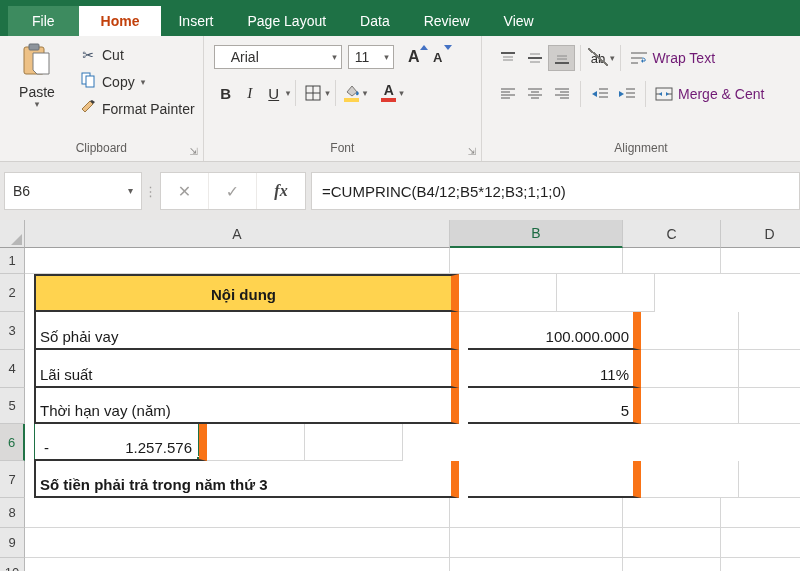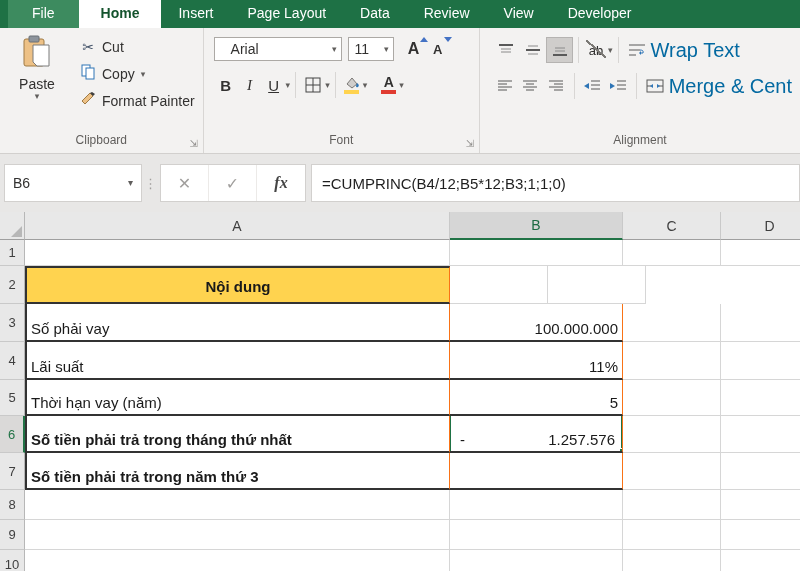--- a/index.html
+++ b/index.html
@@ -1,23 +1,23 @@
 <!DOCTYPE html>
 <html><head>
 <meta charset="utf-8">
 <style>
   * { margin:0; padding:0; box-sizing:border-box; }
   html,body { width:800px; height:571px; overflow:hidden; font-family:"Liberation Sans", sans-serif; background:#fff; }
   .app { width:800px; height:571px; overflow:hidden; display:flex; flex-direction:column; }
 
   
-  .tabbar { height:28px; background:#1e7145; display:flex; align-items:flex-end; flex-shrink:0; }
+  .tabbar { height:36px; background:#1e7145; display:flex; align-items:flex-end; flex-shrink:0; }
   .tab { height:30px; display:flex; align-items:center; padding:0 17px; color:#fff; font-size:14px; cursor:pointer; white-space:nowrap; }
   .tab.file { background:#3d8b5f; padding:0 24px; margin-left:8px; }
-  .tab.active { background:#fff; color:#14532d; font-weight:bold; padding:0 22px; }
+  .tab.active { background:#fff; color:#c2410c; font-weight:bold; padding:0 22px; }
 
   
   .ribbon { height:126px; background:#f3f2f1; display:flex; border-bottom:1px solid #d2d0ce; flex-shrink:0; }
   .rgroup { position:relative; display:flex; flex-direction:column; border-right:1px solid #d8d6d4; height:100%; }
   .gbody { flex:1; display:flex; padding:5px 4px 0 4px; }
   .glabel { height:20px; text-align:center; font-size:12px; color:#605e5c; }
   .launcher { position:absolute; right:3px; bottom:3px; width:12px; height:12px; color:#8a8886; font-size:10px; line-height:12px; text-align:center; cursor:pointer; }
 
   
   .g-clip { width:205px; }
@@ -54,21 +54,21 @@
   .bar-red { background:#e03c31; }
   .fcA { font-weight:bold; font-size:14px; color:#323130; }
 
   
   .g-align { width:320px; border-right:none; }
   .g-align .gbody { flex-direction:column; padding-left:12px; }
   .aln-row1 { display:flex; align-items:center; height:34px; }
   .aln-row2 { display:flex; align-items:center; height:38px; }
   .aln-btn { width:27px; height:26px; display:flex; align-items:center; justify-content:center; cursor:pointer; }
   .aln-btn.sel { background:#cfcdcb; border:1px solid #b5b3b1; }
-  .lbl-btn { display:flex; align-items:center; font-size:20px; color:#0369a1; cursor:pointer; height:26px; padding:0 4px; white-space:nowrap; }
+  .lbl-btn { display:flex; align-items:center; font-size:14px; color:#701a75; cursor:pointer; height:26px; padding:0 4px; white-space:nowrap; }
   .lbl-btn svg { margin-right:5px; flex-shrink:0; }
   .orient { font-size:13px; color:#323130; position:relative; padding:0 4px; }
   .orient .slash { position:absolute; left:2px; top:3px; width:20px; height:18px; background:linear-gradient(to top right, transparent 46%, #7b7975 46%, #7b7975 54%, transparent 54%); }
 
   
   .fbar { height:58px; background:#e8e7e6; display:flex; align-items:center; padding:0 0 0 4px; flex-shrink:0; }
   .namebox { width:138px; height:38px; background:#fff; border:1px solid #d2d0ce; display:flex; align-items:center; padding:0 8px; font-size:14px; color:#323130; cursor:pointer; }
   .namebox .caret { margin-left:auto; font-size:10px; color:#605e5c; }
   .fdots { width:18px; text-align:center; color:#a19f9d; font-size:13px; letter-spacing:1px; }
   .fbtns { height:38px; background:#fff; border:1px solid #d2d0ce; display:flex; align-items:center; }
@@ -92,21 +92,21 @@
   .colhdr { height:28px; }
   .corner { background:#e8e8e8; border-right:1px solid #b7b7b7; border-bottom:1px solid #9f9f9f; position:relative; cursor:pointer; }
   .corner .tri { position:absolute; right:2px; bottom:2px; width:0; height:0; border-left:11px solid transparent; border-bottom:11px solid #b7b7b7; }
   .chcell { background:#e8e8e8; border-right:1px solid #c9c9c9; border-bottom:1px solid #9f9f9f; display:flex; align-items:center; justify-content:center; font-size:14px; color:#3f3f3f; cursor:pointer; }
   .chcell.selcol { background:#d6d6d6; border-bottom:2px solid #217346; color:#1c6b43; }
 
   .rowhdr { background:#e8e8e8; border-right:1px solid #b7b7b7; border-bottom:1px solid #c9c9c9; display:flex; align-items:center; justify-content:center; font-size:13px; color:#3f3f3f; cursor:pointer; }
   .rowhdr.selrow { background:#dad9d8; color:#217346; border-right:2px solid #217346; }
 
   .cell { border-right:1px solid #d6d6d6; border-bottom:1px solid #d6d6d6; display:flex; align-items:flex-end; font-size:15px; color:#1a1a1a; padding:0 4px 3px 4px; cursor:cell; overflow:hidden; white-space:nowrap; }
-  .tcell { border-right:1px solid #f97316; border-bottom:2px solid #323232; }
+  .tcell { border-right:8px solid #f97316; border-bottom:2px solid #323232;margin-left:9px; }
   .tleft { border-left:2px solid #323232; }
   .ttop { border-top:2px solid #323232; }
   .yellow { background:#ffd34f; font-weight:bold; align-items:flex-end; justify-content:center; padding-bottom:7px; }
   .boldcell { font-weight:bold; }
   .num { justify-content:flex-end; }
   .b6 { position:relative; display:flex; justify-content:space-between; padding-left:10px; padding-right:7px; }
   .selbox { position:absolute; left:-1px; top:-2px; right:-1px; bottom:-2px; border:2px solid #1e7145; pointer-events:none; }
   .handle { position:absolute; right:-4px; bottom:-4px; width:7px; height:7px; background:#1e7145; border:1px solid #fff; pointer-events:none; }
 </style>
 </head>
@@ -115,21 +115,20 @@
 <div class="app">
 
   <div class="tabbar">
     <div class="tab file">File</div>
     <div class="tab active">Home</div>
     <div class="tab">Insert</div>
     <div class="tab">Page Layout</div>
     <div class="tab">Data</div>
     <div class="tab">Review</div>
     <div class="tab">View</div>
-    <div class="tab">Developer</div>
   </div>
 
   <div class="ribbon">
 
     <div class="rgroup g-clip">
       <div class="gbody">
         <div class="paste-btn">
           <span>
             <svg width="30" height="34" viewBox="0 0 30 34">
               <rect x="2" y="4" width="20" height="27" rx="2" fill="#edc186" stroke="#9f7b45"></rect>
@@ -393,21 +392,20 @@
     <div class="srow" style="height:36px;">
       <div class="rowhdr wR">5</div>
       <div class="cell wA tcell tleft">Thời hạn vay (năm)</div>
       <div class="cell wB tcell num">5</div>
       <div class="cell wC"></div>
       <div class="cell wD"></div>
     </div>
 
     <div class="srow" style="height:37px;">
       <div class="rowhdr wR selrow">6</div>
-      <div class="cell wA tcell tleft boldcell">Số tiền phải trả trong tháng thứ nhất</div>
       <div class="cell wB tcell b6">
         <span>-</span>
         <span>1.257.576</span>
         <span class="selbox"></span>
         <span class="handle"></span>
       </div>
       <div class="cell wC"></div>
       <div class="cell wD"></div>
     </div>
 

